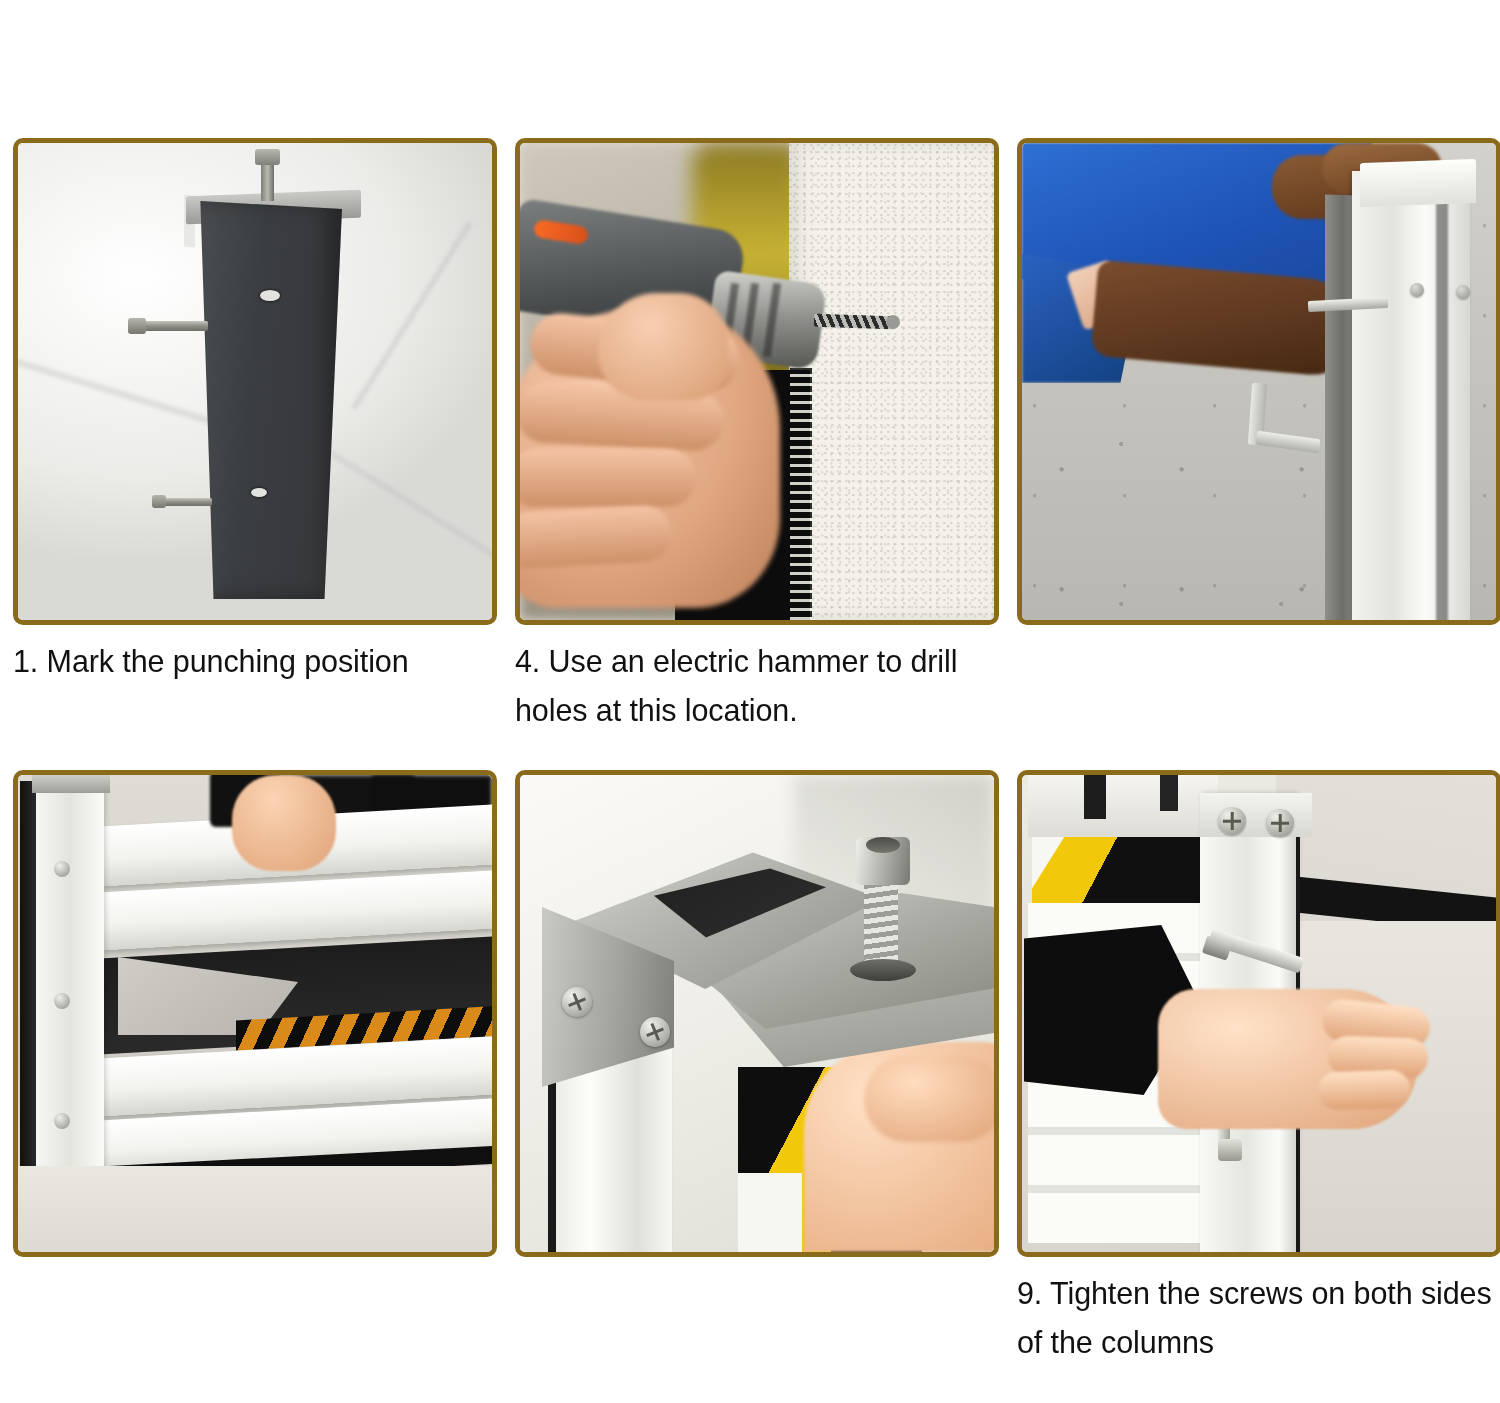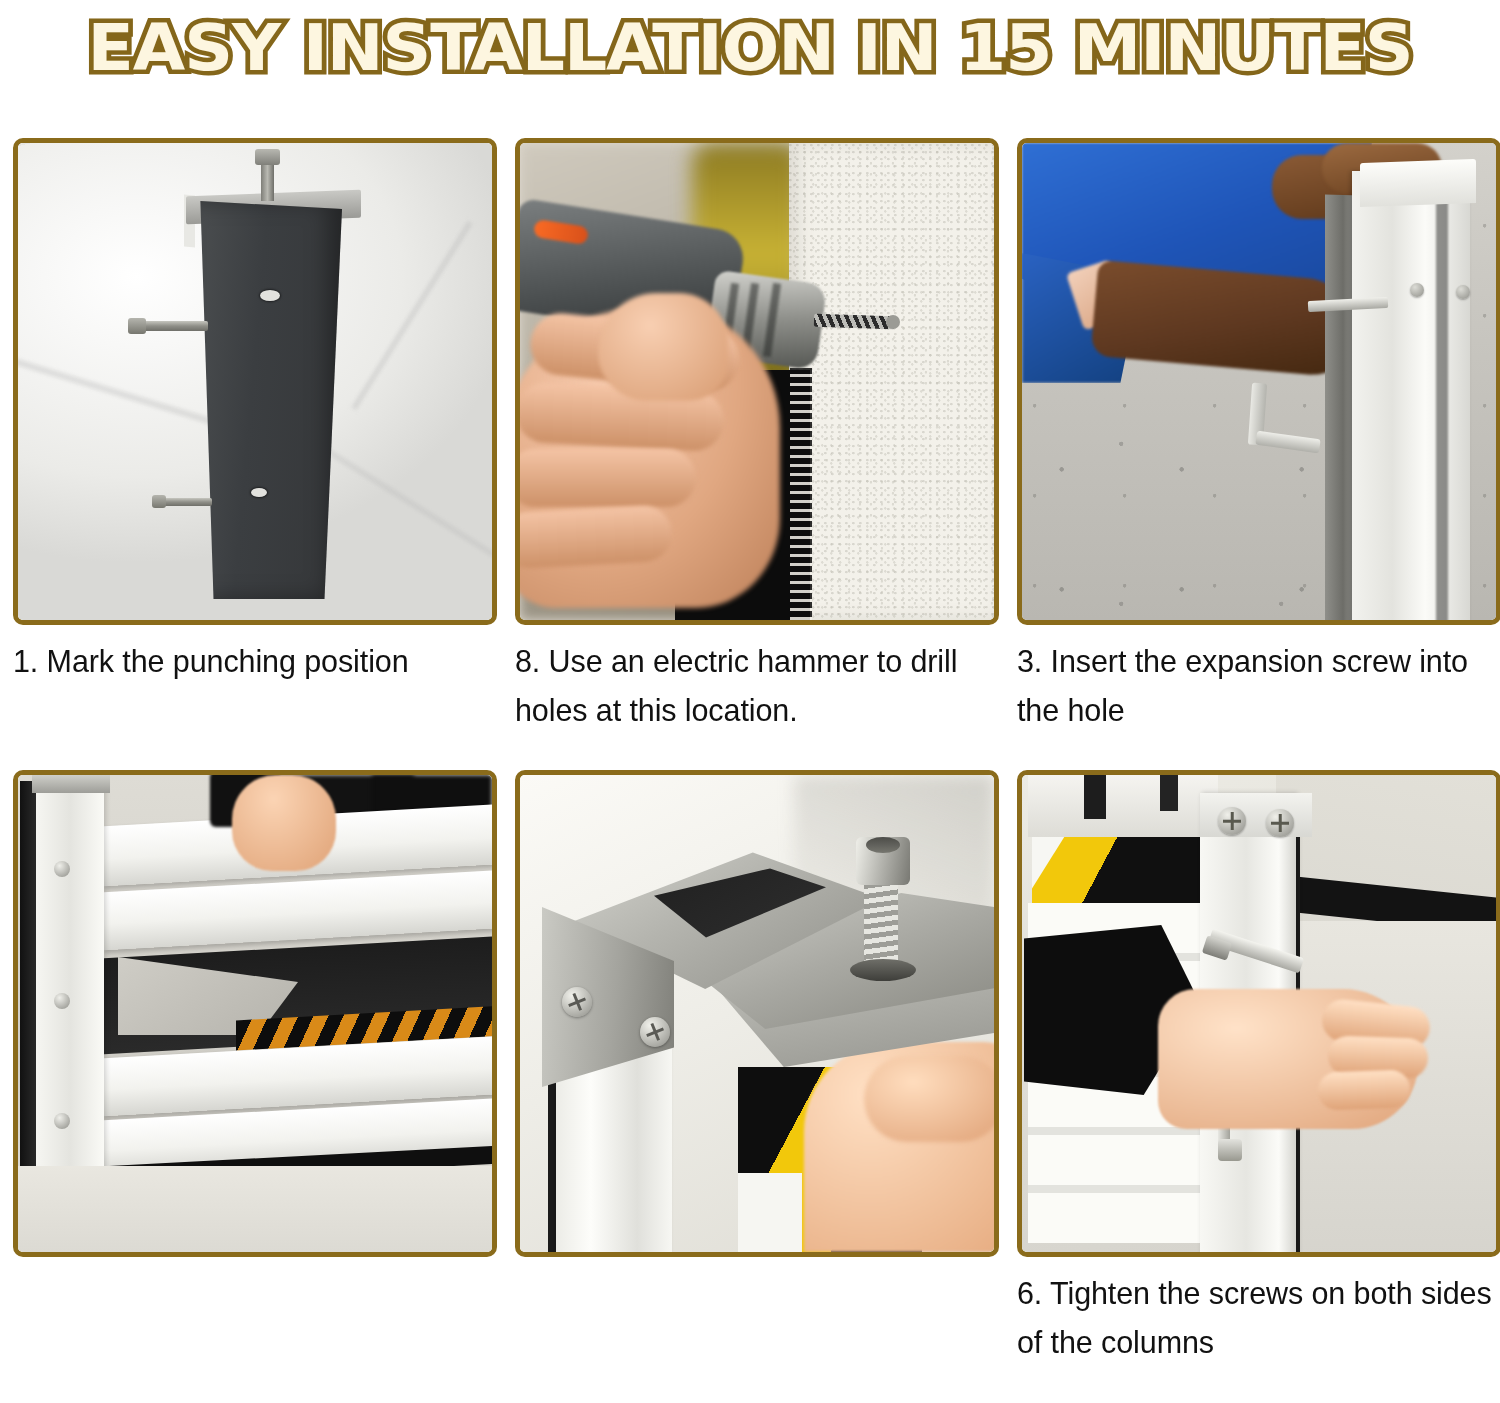--- a/index.html
+++ b/index.html
@@ -604,23 +604,20 @@
   .p6 .knob6b {
     position:absolute; left:196px; top:338px; width:12px; height:30px;
     background:linear-gradient(90deg,#e8e8e3,#a2a29b); border-radius:3px;
   }
 </style>
 </head>
 <body>
 
 <div id="page">
 
-  <div class="title-bar">
-    <div class="title-text">EASY INSTALLATION IN 15 MINUTES</div>
-  </div>
 
   <div class="grid">
 
     <div class="row row1">
 
       <div class="cell">
         <div class="frame">
           <div class="inner p1">
             <div class="sheet"></div>
             <div class="fold-a"></div>
@@ -659,21 +656,21 @@
             <div class="drill-bit"></div>
             <div class="bit-tip"></div>
             <div class="hand"></div>
             <div class="finger f1"></div>
             <div class="finger f2"></div>
             <div class="finger f3"></div>
             <div class="finger f4"></div>
             <div class="thumb"></div>
           </div>
         </div>
-        <div class="caption">8. Use an electric hammer to drill holes at this location.</div>
+        <div class="caption">4. Use an electric hammer to drill holes at this location.</div>
       </div>
 
       <div class="cell">
         <div class="frame">
           <div class="inner p3">
             <div class="floor"></div>
             <div class="floor-spec"></div>
             <div class="shirt"></div>
             <div class="pants"></div>
             <div class="cuff"></div>
@@ -684,21 +681,20 @@
             <div class="column"></div>
             <div class="col-shadow"></div>
             <div class="cap"></div>
             <div class="scr s1"></div>
             <div class="scr s2"></div>
             <div class="tool"></div>
             <div class="allen"></div>
             <div class="allen-foot"></div>
           </div>
         </div>
-        <div class="caption">3. Insert the expansion screw into the hole</div>
       </div>
 
     </div>
 
     <div class="row row2">
 
       <div class="cell">
         <div class="frame">
           <div class="inner p4">
             <div class="bg"></div>
@@ -773,18 +769,18 @@
             <div class="knob6"></div>
             <div class="sleeve6"></div>
             <div class="driver"></div>
             <div class="driver-tip"></div>
             <div class="hand6"></div>
             <div class="fing6 g1"></div>
             <div class="fing6 g2"></div>
             <div class="fing6 g3"></div>
           </div>
         </div>
-        <div class="caption">6. Tighten the screws on both sides of the columns</div>
+        <div class="caption">9. Tighten the screws on both sides of the columns</div>
       </div>
 
     </div>
   </div>
 </div>
 
 </body></html>

